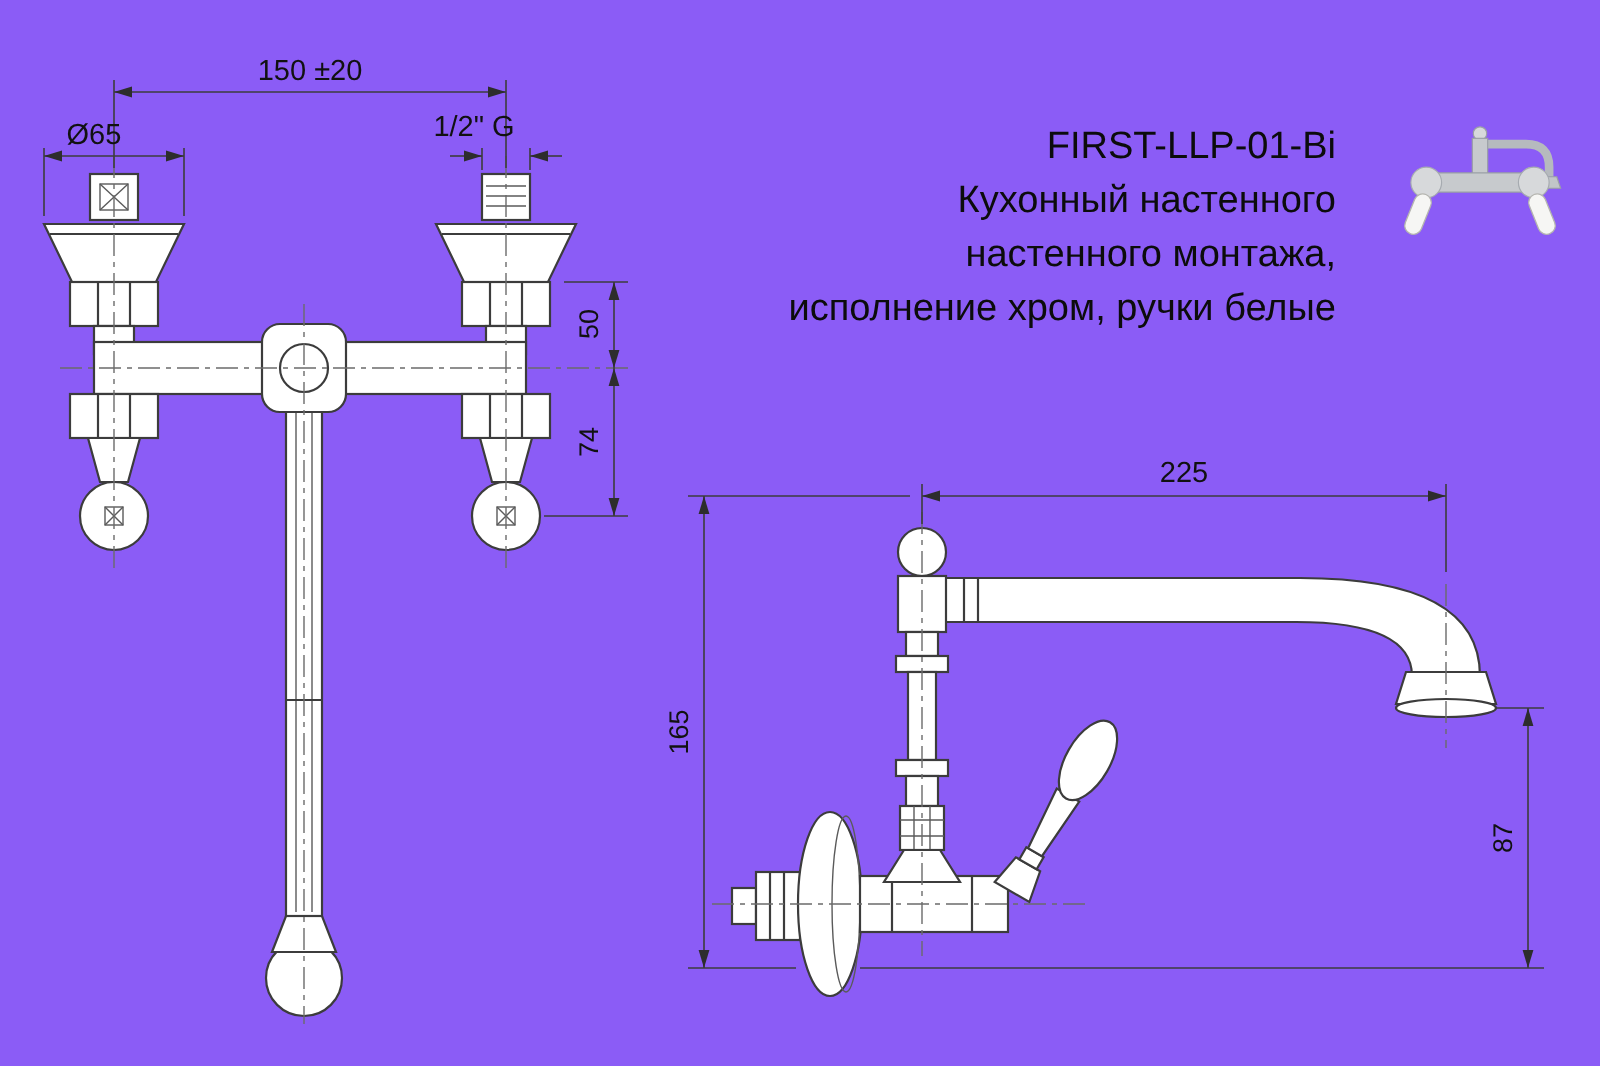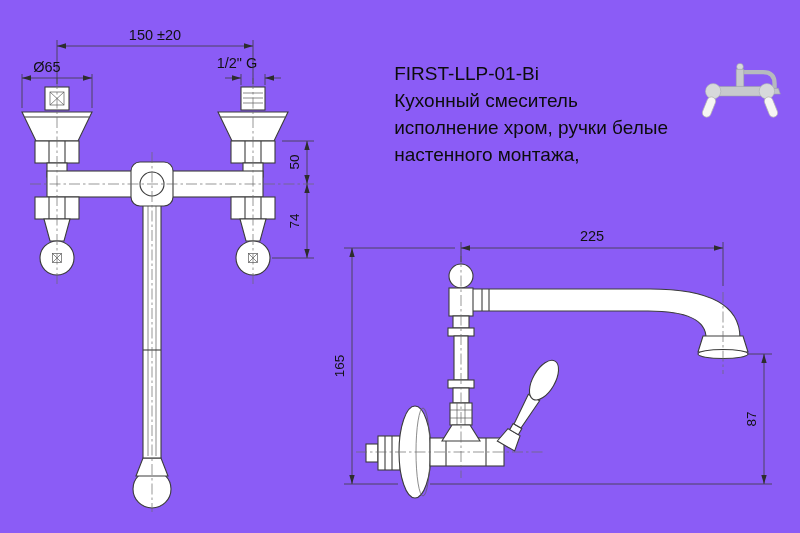--- a/index.html
+++ b/index.html
@@ -1,19 +1,19 @@
 <!DOCTYPE html>
 <html><head>
 <meta charset="utf-8">
 <style>
   html,body{margin:0;padding:0;background:#fff;}
   .canvas{position:relative;width:800px;height:533px;background:#8b5cf6;overflow:hidden;
           font-family:"Liberation Sans","DejaVu Sans",sans-serif;}
   .drawing{position:absolute;left:0;top:0;}
-  .desc{position:absolute;top:60px;right:132px;color:#0c0c0c;
+  .desc{position:absolute;top:60px;right:132px;text-align:right;color:#0c0c0c;
         font-size:19px;line-height:27px;white-space:nowrap;}
   .photo{position:absolute;left:692px;top:54px;width:96px;height:86px;}
   
   .ln{fill:none;stroke:#3c3c3c;stroke-width:1.1;}
   .fw{fill:#ffffff;stroke:#3c3c3c;stroke-width:1.1;}
   .thin{fill:none;stroke:#5a5a5a;stroke-width:0.7;}
   .cl{fill:none;stroke:#6b6b6b;stroke-width:0.7;stroke-dasharray:11 3 2.5 3;}
   .dim{fill:none;stroke:#3c3c3c;stroke-width:0.8;}
   .arr{fill:#2d2d2d;stroke:none;}
   .dtx{font-size:13.5px;fill:#111;}
@@ -214,23 +214,23 @@
         <line class="dim" x1="764" y1="354" x2="764" y2="484"></line>
         <polygon class="arr" points="764,354 761.3,363 766.7,363"></polygon>
         <polygon class="arr" points="764,484 761.3,475 766.7,475"></polygon>
         <text class="dtx" x="756" y="419" text-anchor="middle" transform="rotate(-90 756 419)">87</text>
       </g>
     </g>
   </svg>
 
   <div class="desc">
     <div>FIRST-LLP-01-Bi</div>
-    <div>Кухонный смеситель</div>
+    <div>Кухонный настенного</div>
+    <div>настенного монтажа,</div>
     <div>исполнение хром, ручки белые</div>
-    <div>настенного монтажа,</div>
   </div>
 
   <svg class="photo" viewBox="0 0 100 88">
     <g>
 
       <path d="M52,18 H74 Q86,18 86,30 L86,35" fill="none" stroke="#b6babe" stroke-width="4.5"></path>
       <polygon points="82,35 90,35 92,41 80,41" fill="#c2c5c8" stroke="#9aa0a5" stroke-width="0.6"></polygon>
 
       <circle cx="50" cy="12.5" r="3.5" fill="#d7d9db" stroke="#9aa0a5" stroke-width="0.6"></circle>
       <rect x="46" y="15" width="8" height="21" fill="#c7cacd" stroke="#9aa0a5" stroke-width="0.6"></rect>

